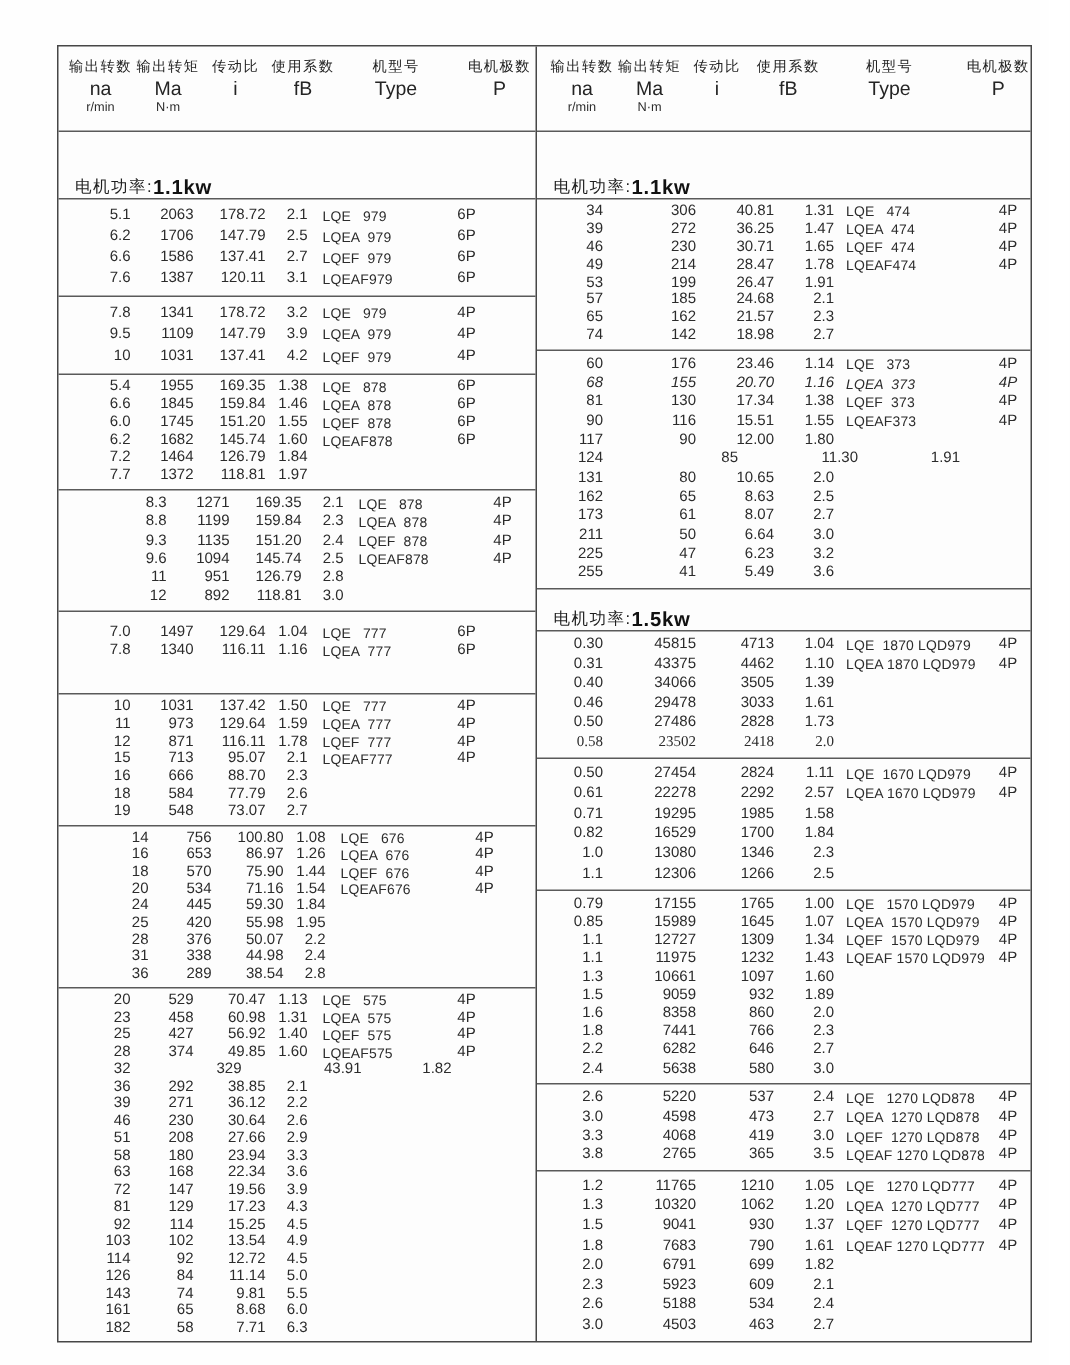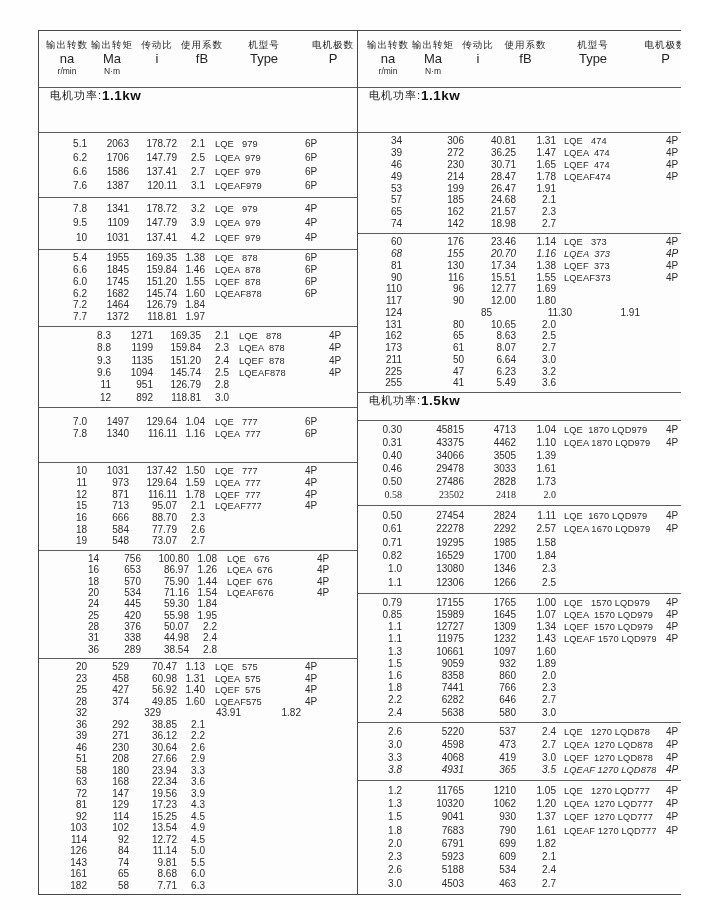--- a/index.html
+++ b/index.html
@@ -1,40 +1,40 @@
 <!DOCTYPE html>
 <html><head>
 <meta charset="utf-8">
 <style>
   html,body { margin:0; padding:0; }
   body {
     width:713px; height:910px; background:#ffffff;
     font-family:"Liberation Sans", sans-serif;
     -webkit-font-smoothing:antialiased;
   }
-  .sheet { position:relative; width:681px; height:910px; background:#fefefe; overflow:hidden; }
+  .sheet { position:relative; width:681px; height:910px; background:#fefefe; overflow:hidden;padding-left:18px; }
   .spec-table {
     position:absolute; left:38px; top:30px; width:650px;
     display:flex; border:1.5px solid #474747; box-sizing:border-box; background:#fdfdfd;
   }
   .tcol { width:318px; box-sizing:border-box; }
   .tcol.right { flex:1; border-left:1.5px solid #474747; }
 
   .thead {
     height:57px; box-sizing:border-box; border-bottom:1px solid #5a5a5a;
     display:grid; align-items:start; padding-top:9px;
   }
   .hcell { display:flex; flex-direction:column; align-items:center; line-height:1.05; }
   .h-cn { font-size:9.5px; color:#242424; letter-spacing:1px; white-space:nowrap; }
   .h-sym { font-size:13px; color:#242424; margin-top:2px; }
   .h-unit { font-size:8.5px; color:#2c2c2c; margin-top:1px; }
 
   .power-row {
     box-sizing:border-box; border-bottom:1px solid #5a5a5a;
-    display:flex; align-items:flex-start; padding-left:11px;
+    display:flex; align-items:flex-end; padding-left:11px;
   }
   .power-label { font-size:11px; color:#1f1f1f; letter-spacing:1px; }
   .power-value { font-size:13.5px; font-weight:bold; color:#111; letter-spacing:0.5px; }
 
   .block {
     box-sizing:border-box; border-bottom:1px solid #5a5a5a;
     display:flex; flex-direction:column; justify-content:space-evenly;
     padding:2px 0; overflow:hidden;
   }
   .block.top { justify-content:flex-start; padding-top:8px; }
@@ -753,29 +753,20 @@
           <div class="drow" style="grid-template-columns: 44px 62px 52px 40px 100px 32px 1fr;">
             <span class="cell">90</span>
             <span class="cell">116</span>
             <span class="cell">15.51</span>
             <span class="cell">1.55</span>
             <span class="cell type">LQEAF373</span>
             <span class="cell p">4P</span>
             <span class="cell"></span>
           </div>
           <div class="drow" style="grid-template-columns: 44px 62px 52px 40px 100px 32px 1fr;">
-            <span class="cell">110</span>
-            <span class="cell">96</span>
-            <span class="cell">12.77</span>
-            <span class="cell">1.69</span>
-            <span class="cell type"></span>
-            <span class="cell p"></span>
-            <span class="cell"></span>
-          </div>
-          <div class="drow" style="grid-template-columns: 44px 62px 52px 40px 100px 32px 1fr;">
             <span class="cell">117</span>
             <span class="cell">90</span>
             <span class="cell">12.00</span>
             <span class="cell">1.80</span>
             <span class="cell type"></span>
             <span class="cell p"></span>
             <span class="cell"></span>
           </div>
           <div class="drow" style="grid-template-columns: 44px 62px 52px 40px 100px 32px 1fr; gap: 28px;">
             <span class="cell">124</span>
@@ -1070,23 +1061,23 @@
           </div>
           <div class="drow" style="grid-template-columns: 44px 62px 52px 40px 100px 32px 1fr;">
             <span class="cell">3.3</span>
             <span class="cell">4068</span>
             <span class="cell">419</span>
             <span class="cell">3.0</span>
             <span class="cell type">LQEF  1270 LQD878</span>
             <span class="cell p">4P</span>
             <span class="cell"></span>
           </div>
-          <div class="drow" style="grid-template-columns: 44px 62px 52px 40px 100px 32px 1fr; font-style: italic;">
+          <div class="drow" style="grid-template-columns: 44px 62px 52px 40px 100px 32px 1fr;">
             <span class="cell">3.8</span>
-            <span class="cell">4931</span>
+            <span class="cell">2765</span>
             <span class="cell">365</span>
             <span class="cell">3.5</span>
             <span class="cell type">LQEAF 1270 LQD878</span>
             <span class="cell p">4P</span>
             <span class="cell"></span>
           </div>
         </div>
         <div class="block last" style="height: 113px;">
           <div class="drow" style="grid-template-columns: 44px 62px 52px 40px 100px 32px 1fr;">
             <span class="cell">1.2</span>

